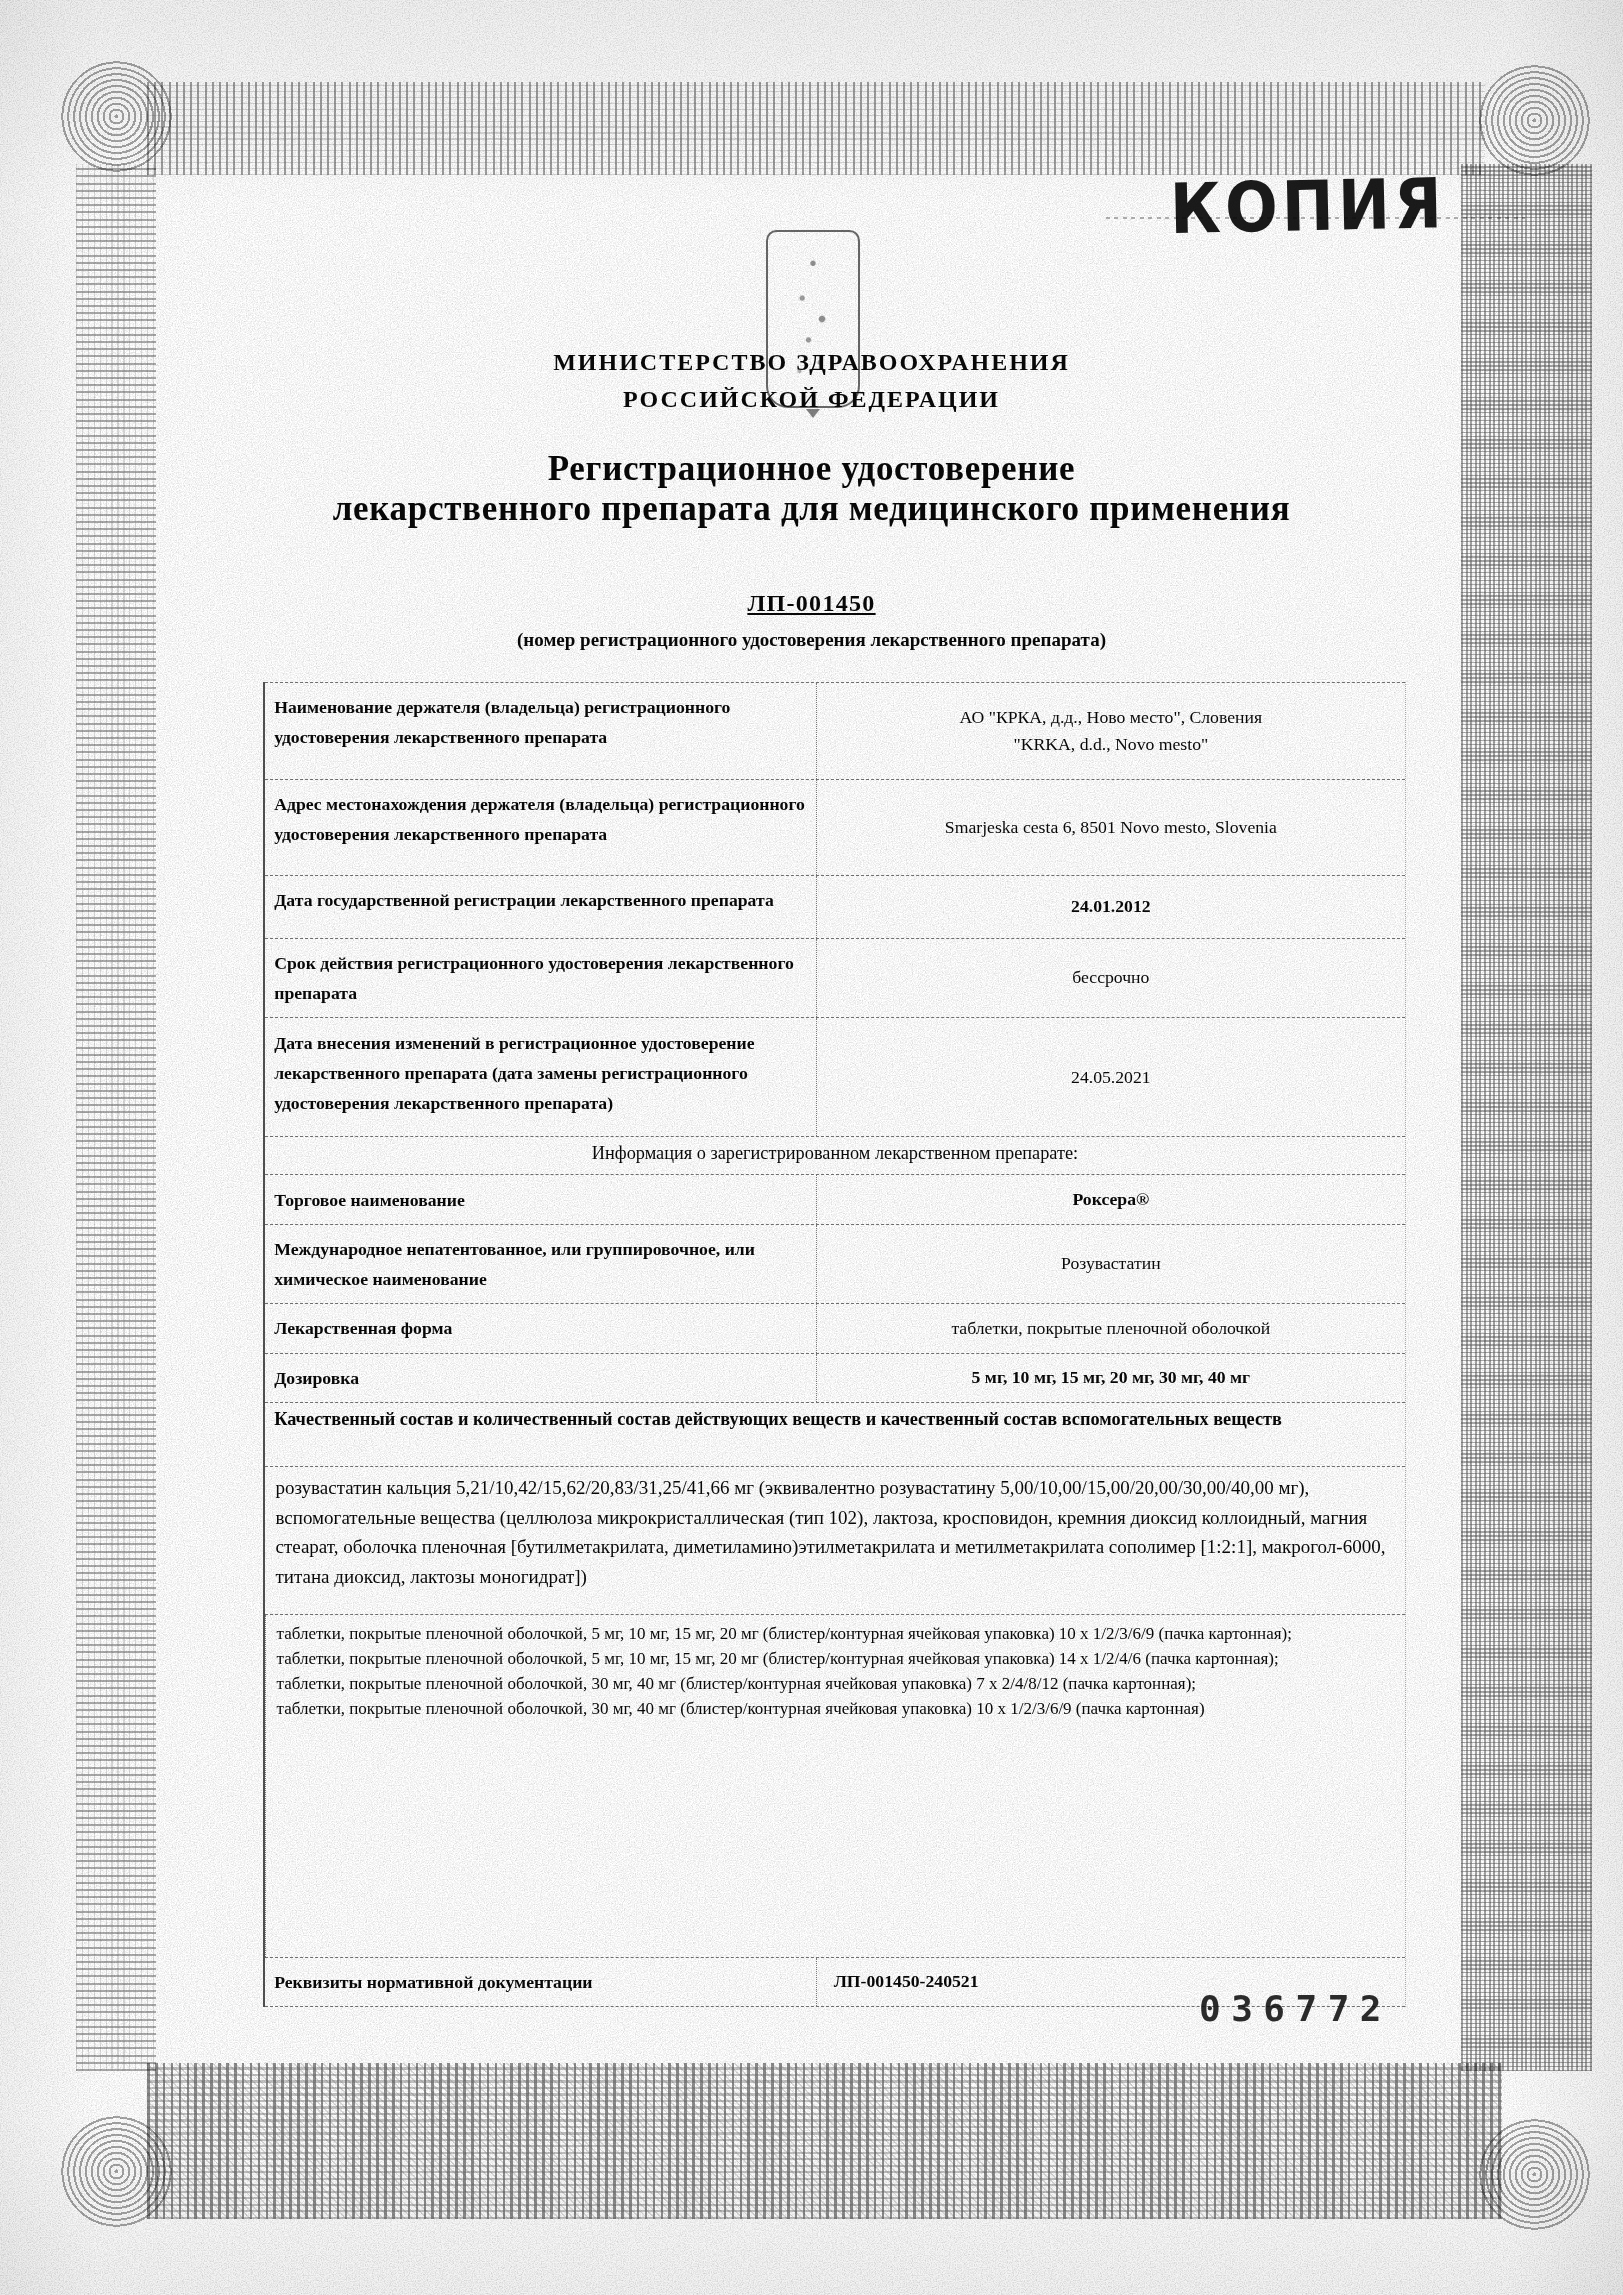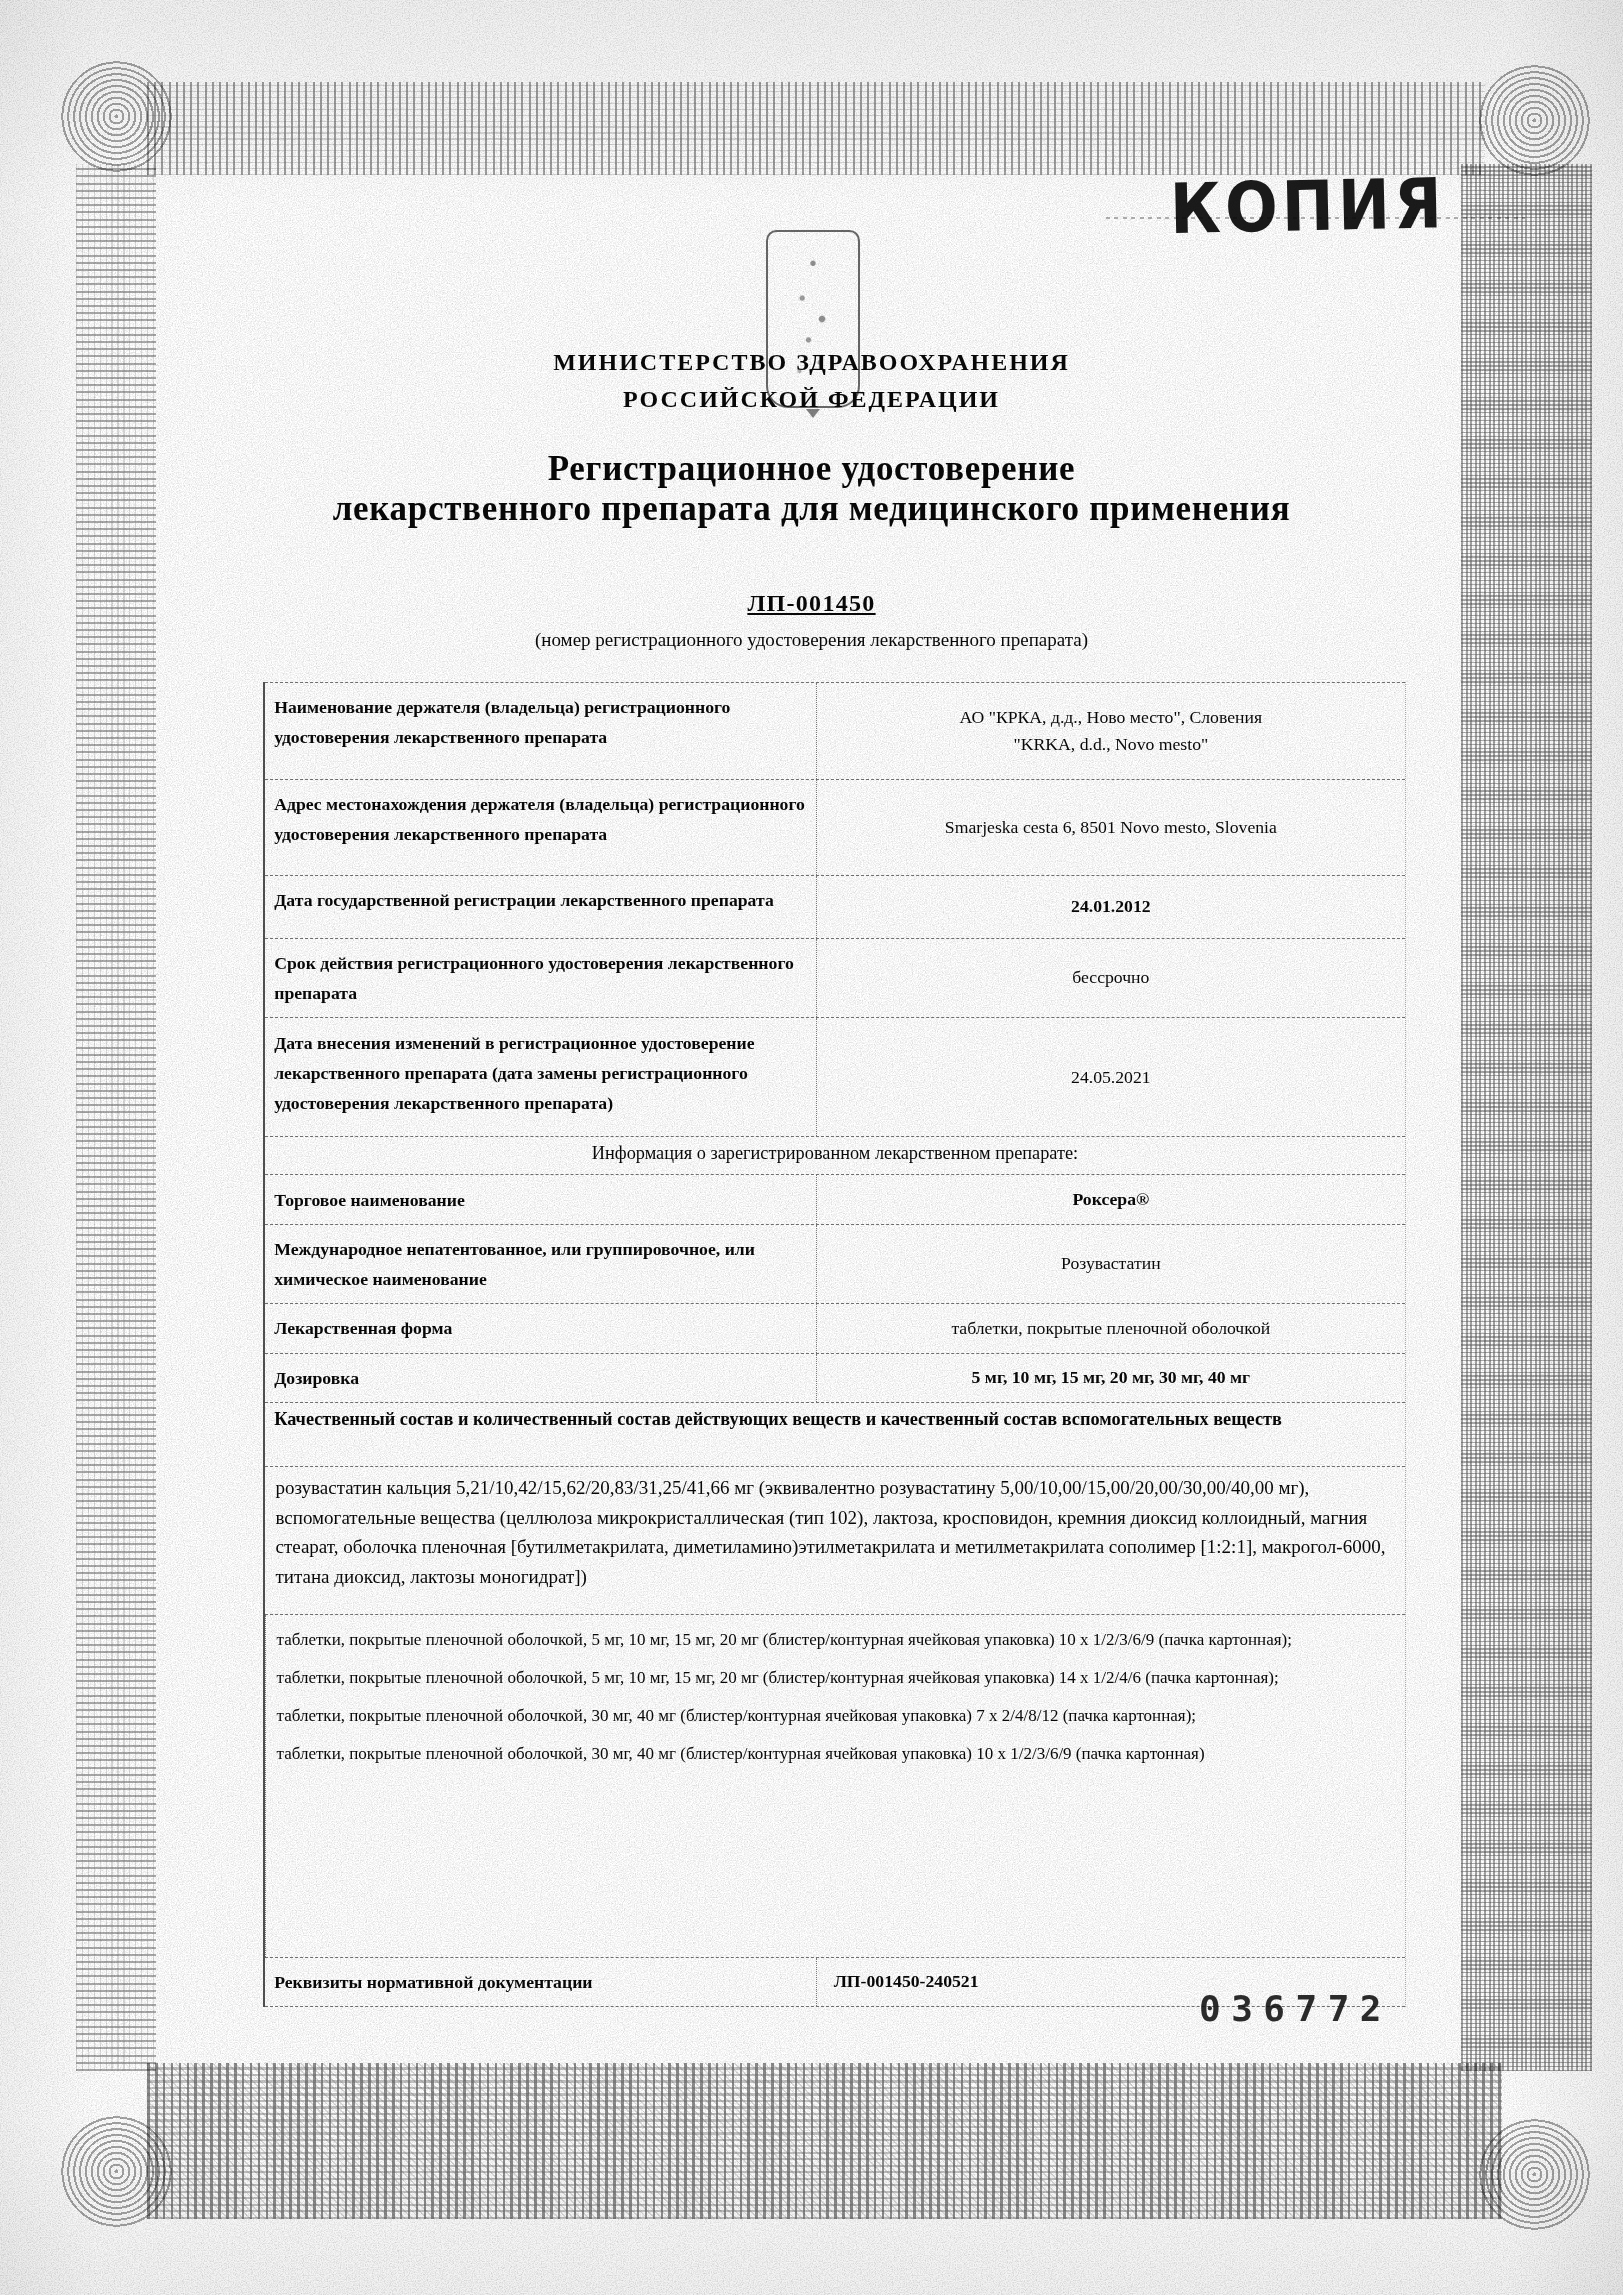--- a/index.html
+++ b/index.html
@@ -60,42 +60,42 @@
       radial-gradient(circle at 35% 80%, rgba(0,0,0,.35) 0 1.3px, transparent 2.6px);}
   .emblem::after{content:"";position:absolute;left:50%;bottom:-11.8px;transform:translateX(-50%);
     width:0;height:0;border-left:7.9px solid transparent;border-right:7.9px solid transparent;
     border-top:9.2px solid rgba(18,18,18,.6);}
   .cline{position:absolute;left:13px;width:1597px;text-align:center;}
   .ministry-l1{top:349px;font-size:24px;font-weight:700;letter-spacing:2px;}
   .ministry-l2{top:386px;font-size:24px;font-weight:700;letter-spacing:2px;}
   .title-l1{top:449px;font-size:35px;font-weight:700;letter-spacing:0.7px;}
   .title-l2{top:489px;font-size:35px;font-weight:700;letter-spacing:0.7px;}
   .reg-num{top:590px;font-size:24px;font-weight:700;text-decoration:underline;letter-spacing:1.3px;}
-  .reg-num-caption{top:629px;font-size:19px;font-weight:400;}
+  .reg-num-caption{top:629px;font-size:19px;font-weight:700;}
   
   .doc-table{position:absolute;left:263px;top:682px;width:1140px;
     border-left:2px solid rgba(0,0,0,.68);border-right:0.7px dotted rgba(0,0,0,.3);}
   .t-row{display:flex;border-top:1.3px dashed rgba(0,0,0,.55);}
   .t-row:last-child{border-bottom:1.3px dashed rgba(0,0,0,.55);}
   .t-label{width:535px;padding:9.2px 6.5px 9.2px 9.2px;font-weight:700;font-size:17.7px;line-height:30px;}
   .t-value{flex:1;border-left:1.3px dotted rgba(0,0,0,.5);display:flex;flex-direction:column;
     align-items:center;justify-content:center;text-align:center;
     font-size:17.7px;line-height:27.5px;padding:5.2px 17px;}
   .t-value.bold{font-weight:700;}
   .t-full{width:100%;}
   .r-holder{min-height:96px;} .r-address{min-height:95px;} .r-regdate{min-height:62px;}
   .r-validity{min-height:66px;} .r-amend{min-height:118px;} .r-info{min-height:37px;}
   .r-trade{min-height:42px;} .r-inn{min-height:64px;} .r-form{min-height:35px;}
   .r-dosage{min-height:40px;} .r-comphead{min-height:63px;} .r-comppara{min-height:147px;}
   .r-release{min-height:342px;} .r-norm{min-height:41px;}
   .info-cell{width:100%;text-align:center;font-size:18.3px;padding:5.2px 2.6px;font-weight:400;}
   .comp-head-cell{width:100%;font-weight:700;font-size:18.3px;line-height:29.4px;padding:2.6px 9.2px;}
   .comp-para-cell{width:100%;font-size:19px;line-height:29.4px;padding:6.5px 10.5px;text-align:left;}
   .release-value{align-items:flex-start;justify-content:flex-start;text-align:left;
-    padding:6.5px 6.5px 6.5px 10.5px;font-size:17px;line-height:38px;}
+    padding:6.5px 6.5px 6.5px 10.5px;font-size:17px;line-height:25px;}
   .norm-value{align-items:flex-start;justify-content:center;text-align:left;font-weight:700;}
   .serial{position:absolute;left:1199px;top:1988px;
     font-family:"DejaVu Sans Mono", monospace;font-size:36px;font-weight:700;
     letter-spacing:10.5px;opacity:.85;}
 </style>
 </head>
 <body>
 
 <div class="page">
 

